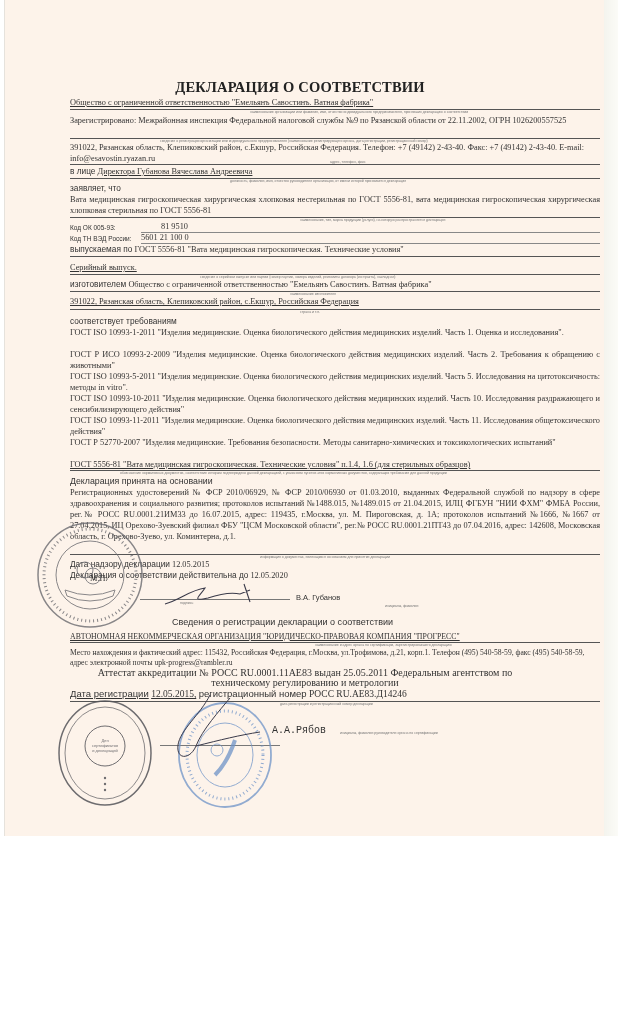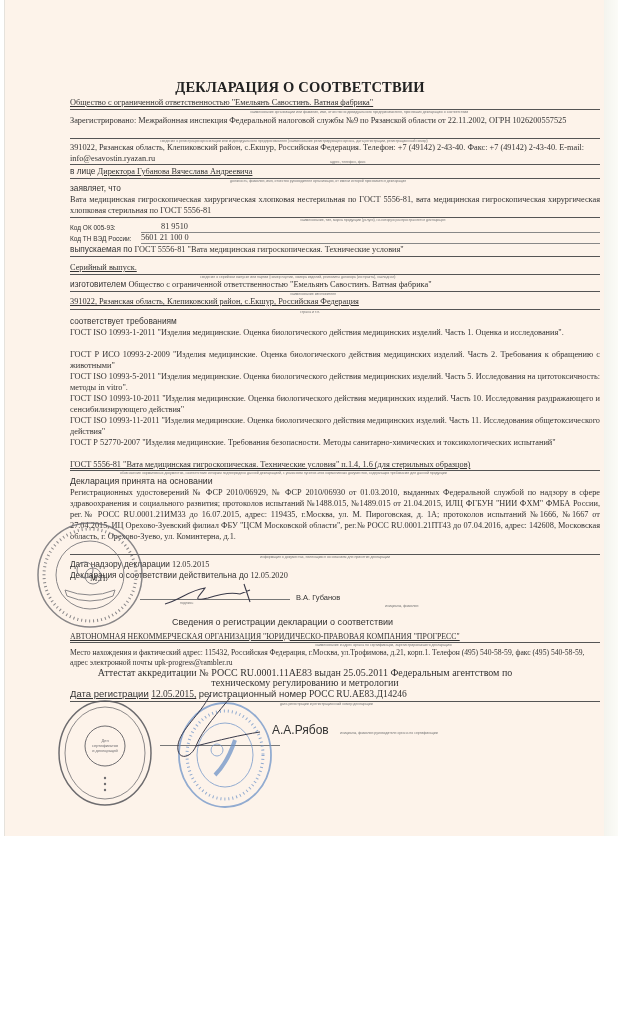--- a/index.html
+++ b/index.html
@@ -126,21 +126,21 @@
 <div class="txt" style="left:70px;top:688px;width:530px;font-size:9.5px;line-height:12px;">
   <span class="lbl under">Дата регистрации</span>
   <span class="under">12.05.2015,</span>
   <span class="lbl">регистрационный номер</span>
   <span>РОСС RU.АЕ83.Д14246</span>
 </div>
 <div class="rule" style="left:70px;top:701px;width:530px;"></div>
 <div class="hint" style="left:280px;top:702px;">дата регистрации и регистрационный номер декларации</div>
 
 <div class="rule" style="left:160px;top:745px;width:120px;border-color:#777;"></div>
-<div class="txt sans" style="left:272px;top:725px;font-size:12px;">А.А.Рябов</div>
+<div class="txt sans" style="left:272px;top:725px;font-size:10px;font-family:Liberation Mono, monospace;">А.А.Рябов</div>
 <div class="hint" style="left:340px;top:731px;">инициалы, фамилия руководителя органа по сертификации</div>
 
 <svg class="stamp" style="left:35px;top:520px;opacity:0.8;" width="110" height="110">
   <circle cx="55" cy="55" r="52" fill="none" stroke="#6b6b70" stroke-width="1.5"></circle>
   <circle cx="55" cy="55" r="46" fill="none" stroke="#6b6b70" stroke-width="3" stroke-dasharray="1 3"></circle>
   <circle cx="55" cy="55" r="34" fill="none" stroke="#6b6b70" stroke-width="1"></circle>
   <circle cx="50" cy="50" r="8" fill="none" stroke="#6b6b70" stroke-width="1"></circle>
   <circle cx="58" cy="56" r="8" fill="none" stroke="#6b6b70" stroke-width="1"></circle>
   <path d="M30 70 Q55 80 80 70 L78 76 Q55 86 32 76 Z" fill="none" stroke="#6b6b70" stroke-width="1"></path>
 </svg>

